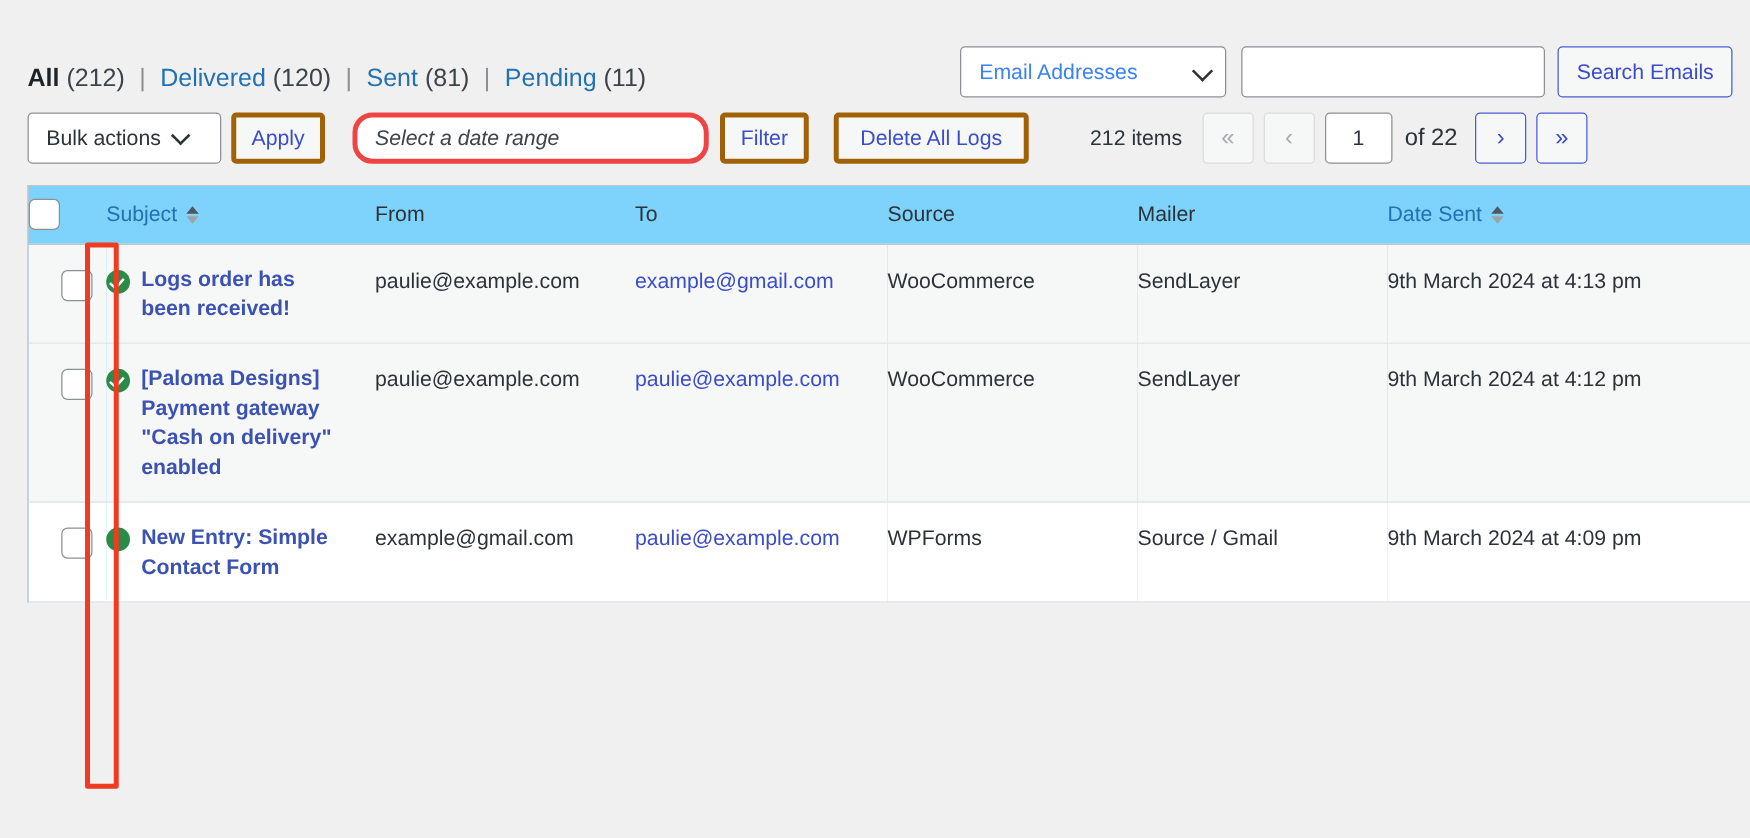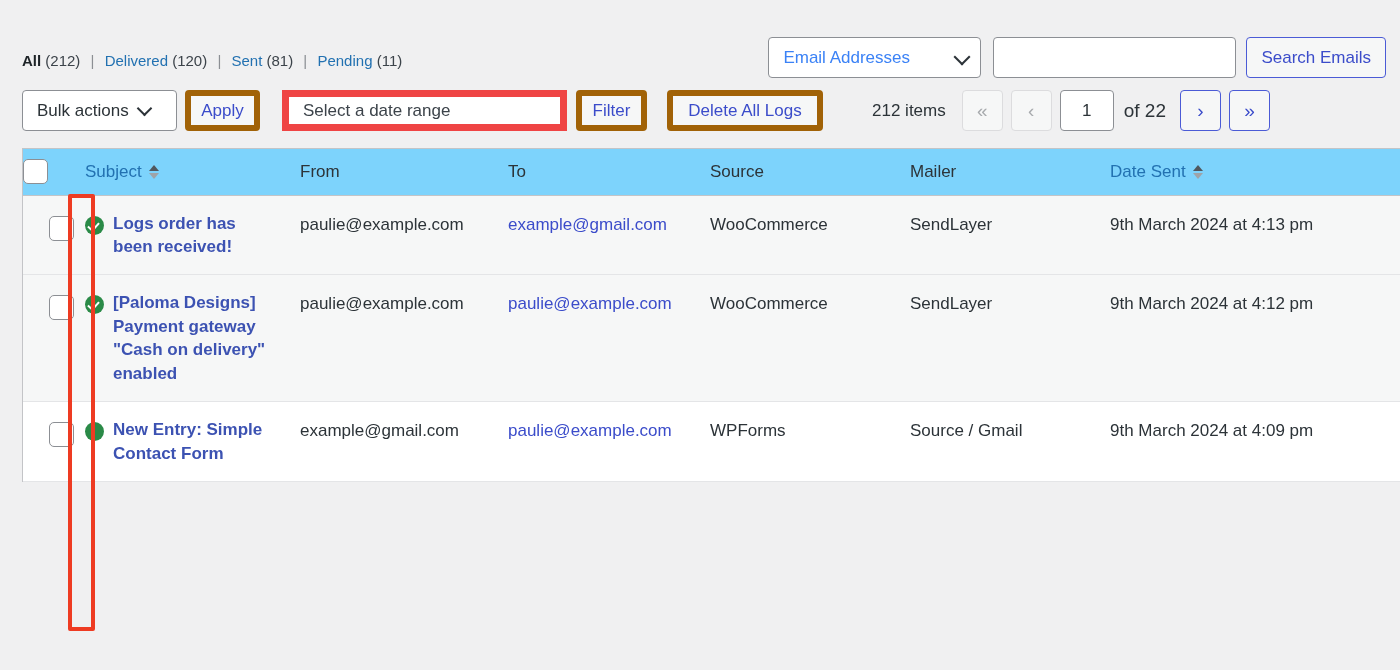--- a/index.html
+++ b/index.html
@@ -11,21 +11,21 @@
     -webkit-font-smoothing: antialiased;
   }
   body { position: relative; overflow: hidden; }
 
   
   .topbar {
     position: absolute; left: 0; top: 0; width: 1400px; height: 90px;
   }
   .subsubsub {
     position: absolute; left: 22px; top: 52px;
-    font-size: 15px; color: #3c434a; white-space: nowrap;
+    font-size: 20px; color: #3c434a; white-space: nowrap;
   }
   .subsubsub .ss-item { color: #2271b1; cursor: pointer; }
   .subsubsub .ss-item.current { color: #1d2327; font-weight: bold; }
   .subsubsub .ss-count { color: #3c434a; }
   .subsubsub .ss-sep { color: #8c8f94; margin: 0 6px; }
 
   .searchbox {
     position: absolute; right: 14px; top: 37px;
     display: flex; align-items: stretch; height: 41px;
   }
@@ -55,34 +55,34 @@
   }
 
   
   .toolrow { position: absolute; left: 0; top: 90px; width: 1292px; height: 52px; }
   .tool {
     position: absolute; top: 0; height: 41px;
     display: flex; align-items: center; justify-content: center;
     border-radius: 4px; font-size: 17px; white-space: nowrap; cursor: pointer;
   }
   .tool.plain { background: #fff; border: 1px solid #8c8f94; color: #2c3338; }
-  .tool.outline { background: #f6f7f7; border: 6px solid #a16207; color: #3b4cca; }
+  .tool.outline { background: #f6f7f7; border: 4px solid #a16207; color: #3b4cca; }
 
   #bulk-actions { left: 22px; width: 155px; padding: 0 14px; justify-content: flex-start; }
   #bulk-actions .chev2 {
     width: 11px; height: 11px; margin-left: 10px; margin-top: -5px;
     border-right: 2.2px solid #2c3338; border-bottom: 2.2px solid #2c3338;
     transform: rotate(45deg);
   }
   #apply-button { left: 185px; width: 75px; }
   #date-range {
-    left: 282px; width: 285px; background: #fff; border: 7px solid #ef4444;
-    border-radius: 0; height: 41px; padding: 0 14px;
+    left: 282px; width: 285px; background: #fff; border: 4px solid #ef4444;
+    border-radius: 16px; height: 41px; padding: 0 14px;
     font-size: 17px; color: #3c434a;
-    font-family: "Liberation Sans", sans-serif; outline: none;
+    font-family: "Liberation Sans", sans-serif; outline: none; font-style: italic;
   }
   #date-range::placeholder { color: #3c434a; opacity: 1; }
   #filter-button { left: 576px; width: 71px; }
   #delete-all-logs-button { left: 667px; width: 156px; }
 
   
   .pagination {
     position: absolute; right: 14px; top: 0; height: 41px;
     display: flex; align-items: center;
   }

